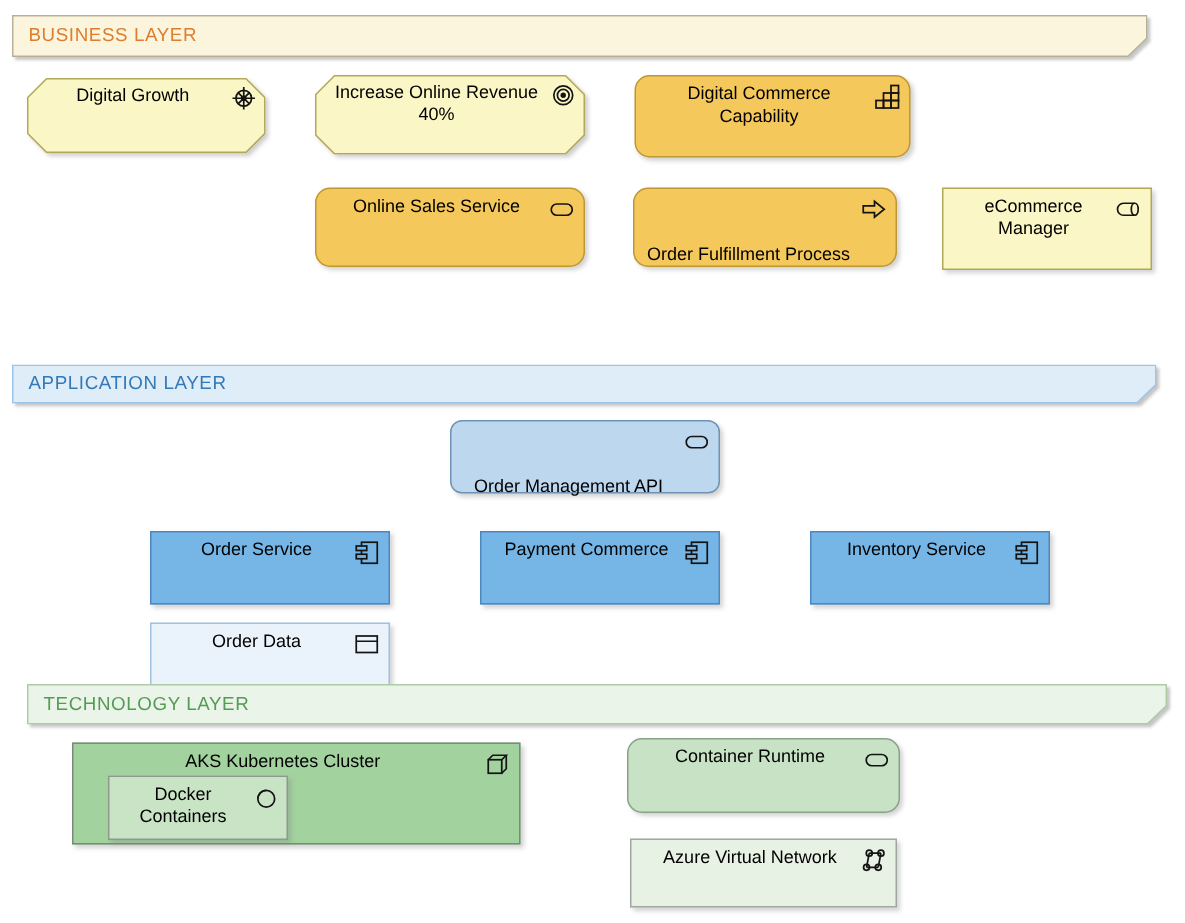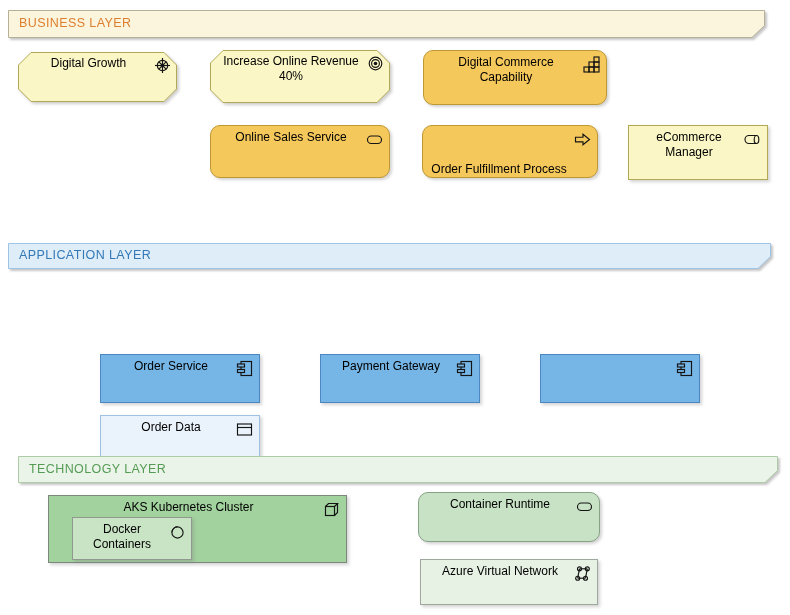--- a/index.html
+++ b/index.html
@@ -128,40 +128,47 @@
   </div>
 
   <div class="el f-yellow-light" style="left:628px;top:125px;width:140px;height:55px">
     <span class="lbl">eCommerce Manager</span>
     <svg class="icon" viewBox="0 0 17 17">
       <path d="M12.5,4.5 H5 A4,4 0 0 0 5,12.5 H12.5"></path>
       <ellipse cx="12.5" cy="8.5" rx="2.3" ry="4"></ellipse>
     </svg>
   </div>
 
+  <div class="el r8 f-blue-sky" style="left:300px;top:280px;width:180px;height:49px">
+    <span class="lbl nowrap">Order Management API</span>
+    <svg class="icon" viewBox="0 0 17 17">
+      <rect x="1.5" y="5" width="14" height="7.5" rx="3.75"></rect>
+    </svg>
+  </div>
 
   <div class="el f-blue-mid" style="left:100px;top:354px;width:160px;height:49px">
     <span class="lbl">Order Service</span>
     <svg class="icon" viewBox="0 0 17 17">
       <rect x="5" y="1.5" width="10.5" height="14"></rect>
       <rect class="tab" x="1.5" y="4" width="7" height="3"></rect>
       <rect class="tab" x="1.5" y="9.5" width="7" height="3"></rect>
     </svg>
   </div>
 
   <div class="el f-blue-mid" style="left:320px;top:354px;width:160px;height:49px">
-    <span class="lbl">Payment Gateway</span>
+    <span class="lbl">Payment Commerce</span>
     <svg class="icon" viewBox="0 0 17 17">
       <rect x="5" y="1.5" width="10.5" height="14"></rect>
       <rect class="tab" x="1.5" y="4" width="7" height="3"></rect>
       <rect class="tab" x="1.5" y="9.5" width="7" height="3"></rect>
     </svg>
   </div>
 
   <div class="el f-blue-mid" style="left:540px;top:354px;width:160px;height:49px">
+    <span class="lbl">Inventory Service</span>
     <svg class="icon" viewBox="0 0 17 17">
       <rect x="5" y="1.5" width="10.5" height="14"></rect>
       <rect class="tab" x="1.5" y="4" width="7" height="3"></rect>
       <rect class="tab" x="1.5" y="9.5" width="7" height="3"></rect>
     </svg>
   </div>
 
   <div class="el f-blue-pale" style="left:100px;top:415px;width:160px;height:47px;z-index:1">
     <span class="lbl">Order Data</span>
     <svg class="icon" viewBox="0 0 17 17">

